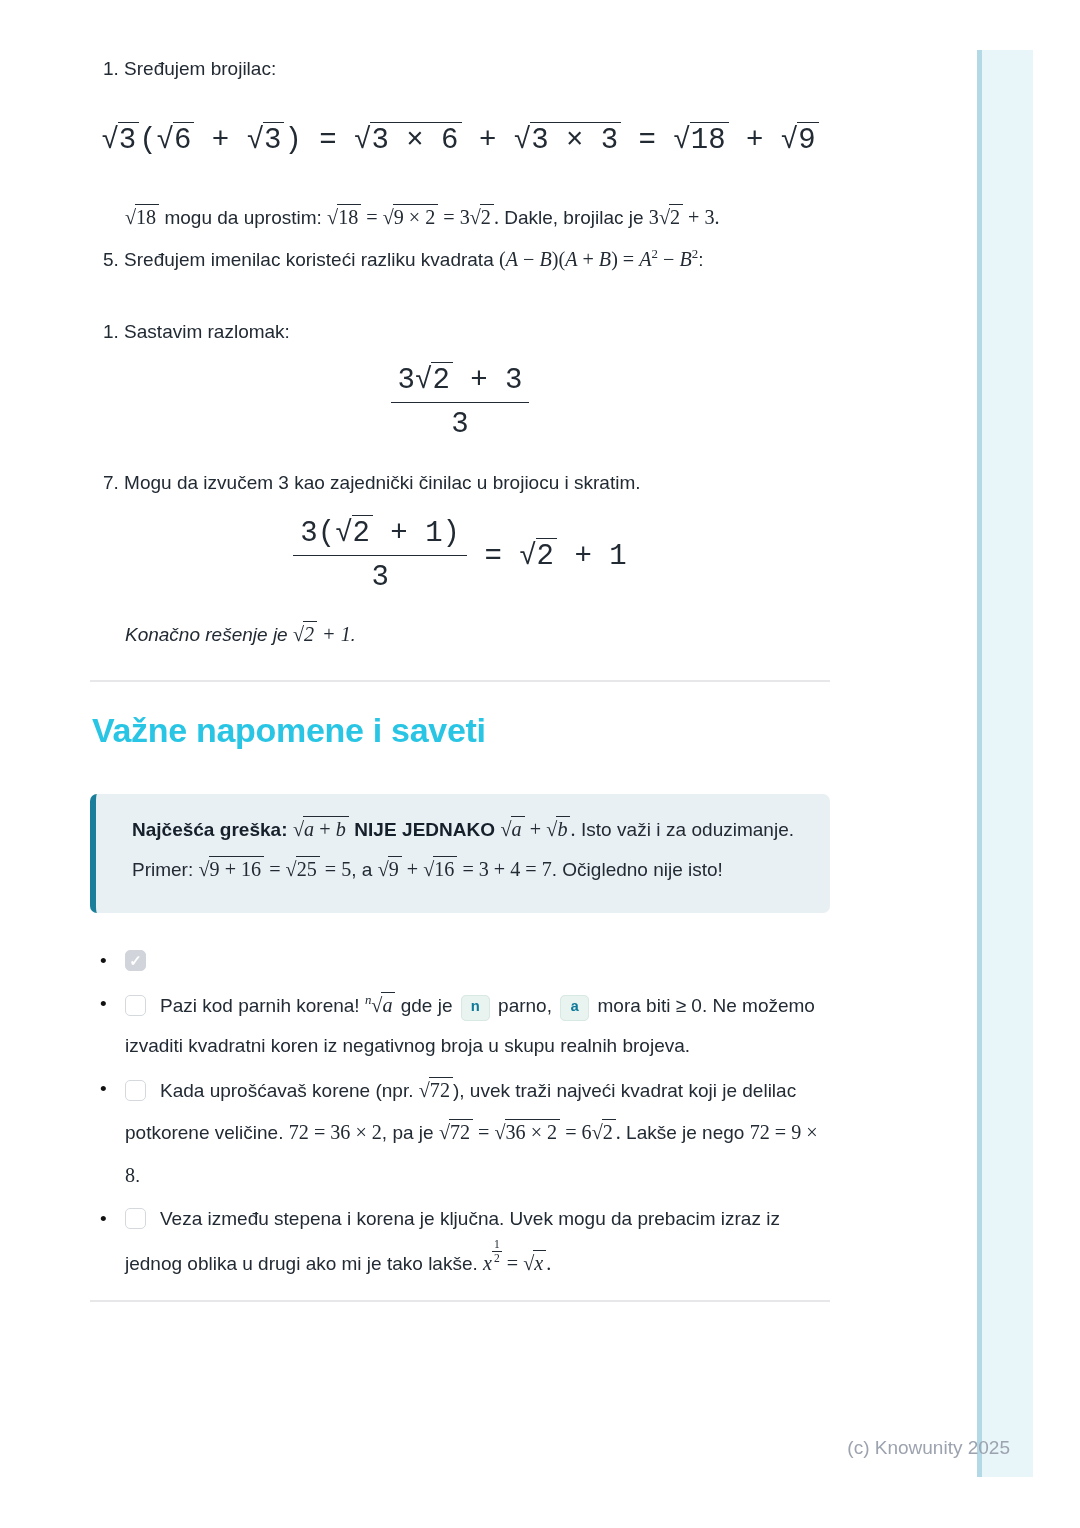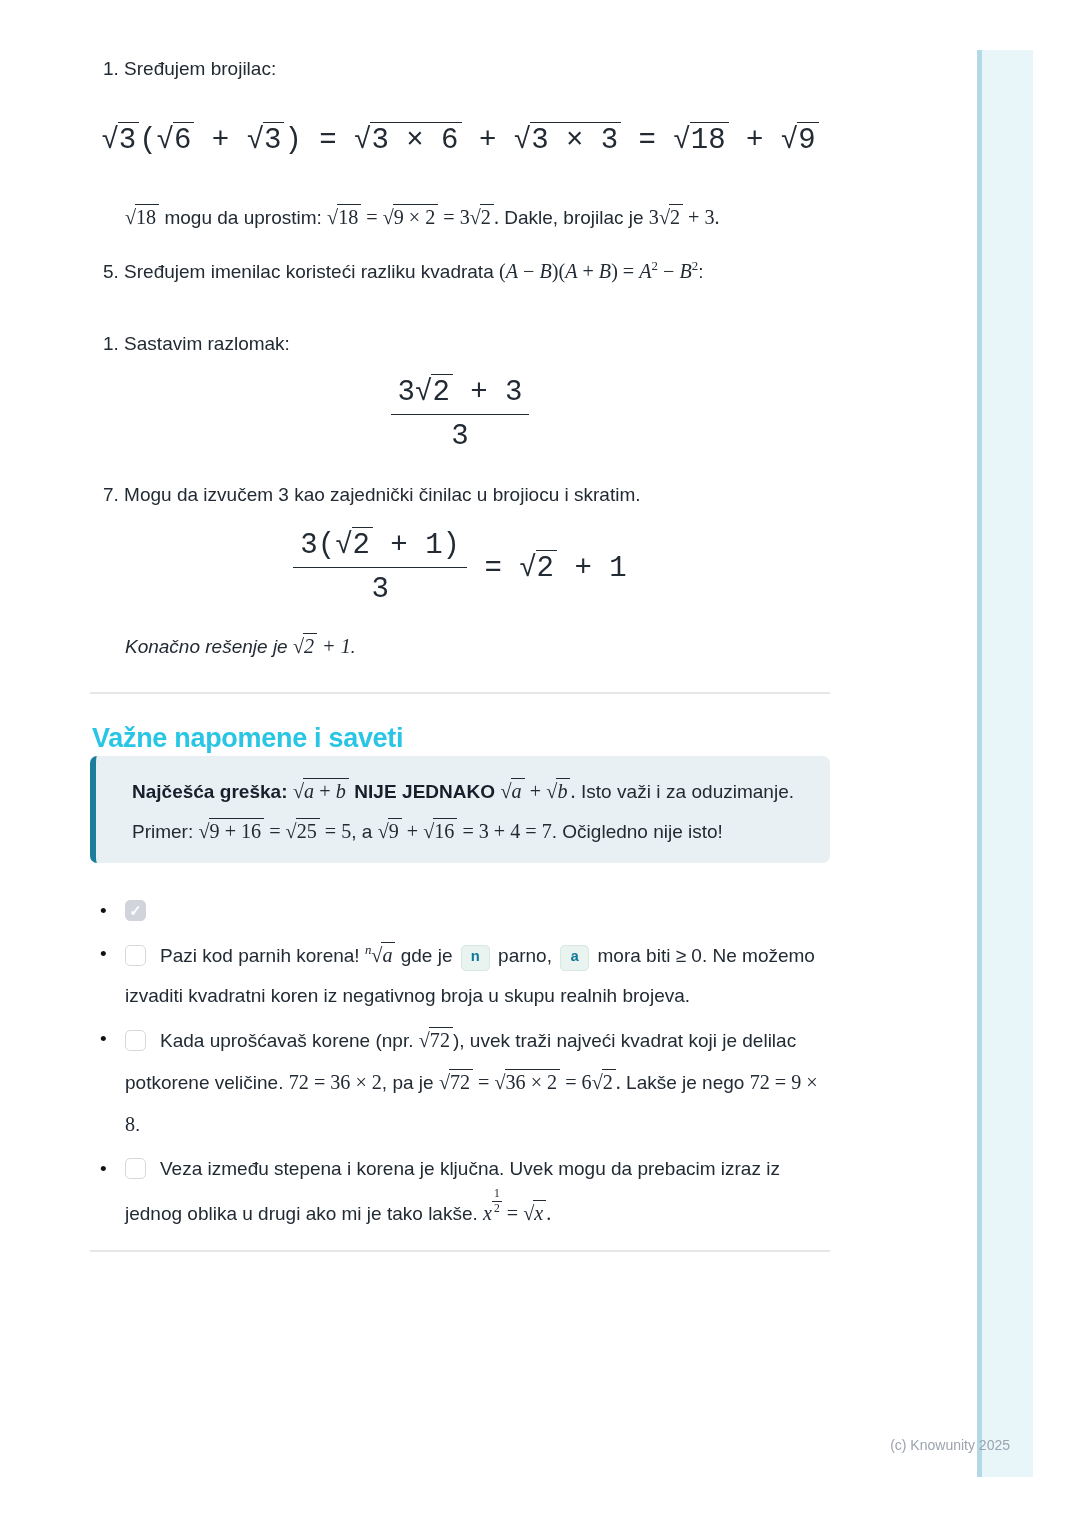--- a/index.html
+++ b/index.html
@@ -25,21 +25,21 @@
     font-family:"Liberation Sans",sans-serif;font-size:19px;
   }
   .side-strip{
     position:absolute;left:977px;top:50px;width:56px;height:1427px;
     background:var(--strip-fill);border-left:5px solid var(--strip-edge);
   }
   .content{position:absolute;left:90px;top:0;width:740px}
   p{margin:0}
   .step{padding-left:13px;line-height:1.4;margin-top:0}
   .step-4{margin-top:56px}
-  .step-5{margin-top:24px}
+  .step-5{margin-top:12px}
   .step-6{margin-top:46px}
   .step-7{margin-top:26px}
   .indent{padding-left:35px;line-height:1.5}
   .note-b{margin-top:40px}
   .conclusion{margin-top:22px;font-style:italic}
   .formula{
     text-align:center;font-family:Liberation Mono, monospace;font-size:29px;
     line-height:1.5;
   }
   .formula-a{margin-top:36px}
@@ -55,27 +55,27 @@
   .frac .num{display:block;border-bottom:1.5px solid currentColor;padding:0 7px 3px}
   .frac .den{display:block;padding-top:3px}
   sup .frac{vertical-align:baseline;font-size:90%;line-height:1}
   sup .frac .num{padding:0 2px 1px;border-bottom-width:1px}
   sup .frac .den{padding-top:1px}
   i.mvar{font-family:"Liberation Serif",serif}
   .divider{border:0;border-top:2px solid var(--divider);margin:0}
   .divider-1{margin-top:30px}
   .divider-2{margin-top:16px}
   h2.section-heading{
-    margin:26px 0 0 2px;font-size:27px;line-height:1.35;font-weight:700;
+    margin:26px 0 0 2px;font-size:34px;line-height:1.35;font-weight:700;
     color:var(--heading-accent);letter-spacing:-.3px;
   }
   .callout{
-    background:var(--callout-bg);
+    margin-top:40px;background:var(--callout-bg);
     border-left:6px solid var(--callout-border);border-radius:7px;
-    padding:15px 36px 11px;line-height:2.0;text-align:justify;
+    padding:15px 36px 24px;line-height:2.0;text-align:justify;
   }
   .callout b{color:#16202b}
   ul.notes-list{list-style:none;margin:28px 0 0;padding:0}
   ul.notes-list li{
     position:relative;padding-left:35px;line-height:2.1;margin:0 0 3px;
   }
   .bullet-dot{position:absolute;left:10px;top:0;color:#111}
   .cb{
     display:inline-block;width:21px;height:21px;border-radius:5px;
     background:#fff;border:1.5px solid var(--checkbox-border);
@@ -87,21 +87,21 @@
     color:#fff;font-size:15px;line-height:20px;text-align:center;font-weight:700;
   }
   code.chip{
     font-family:"Liberation Mono",monospace;font-size:15px;font-weight:700;
     color:var(--chip-text);background:var(--chip-bg);
     border:1px solid var(--chip-border);border-radius:5px;
     padding:3px 9px 4px;margin:0 3px;vertical-align:1px;
   }
   .footer{
     position:absolute;left:0;top:1437px;width:1010px;text-align:right;
-    color:var(--footer-text);font-size:14px;z-index:2;
+    color:var(--footer-text);font-size:19px;z-index:2;
   }
 </style>
 </head>
 <body>
 
 <div class="side-strip"></div>
 
 <main class="content">
 
   <p class="step step-4">1. Sređujem brojilac:</p>

